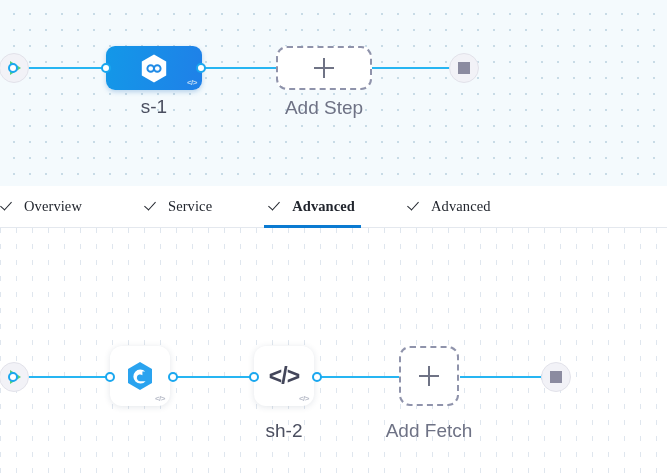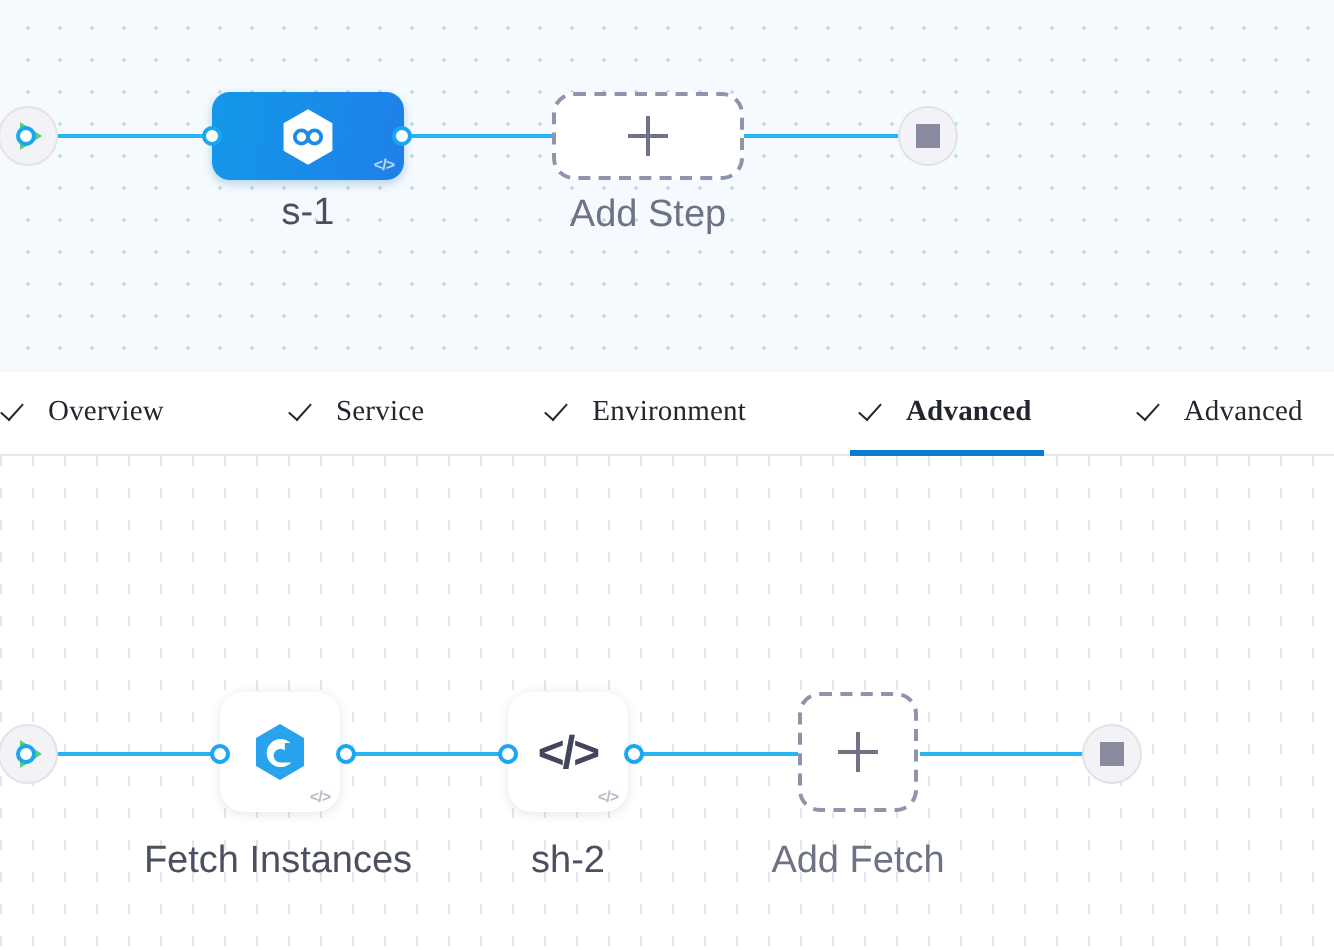--- a/index.html
+++ b/index.html
@@ -261,24 +261,20 @@
     <div class="tab" style="margin-left:0px;">
       <span class="tab-check"></span>
       <span class="tab-label">Overview</span>
     </div>
 
     <div class="tab" style="margin-left:60px;">
       <span class="tab-check"></span>
       <span class="tab-label">Service</span>
     </div>
 
-    <div class="tab" style="margin-left:58px;">
-      <span class="tab-check"></span>
-      <span class="tab-label">Environment</span>
-    </div>
 
     <div class="tab active" style="margin-left:54px;">
       <span class="tab-check"></span>
       <span class="tab-label">Advanced</span>
     </div>
 
     <div class="tab" style="margin-left:50px;">
       <span class="tab-check"></span>
       <span class="tab-label">Advanced</span>
     </div>
@@ -299,21 +295,20 @@
 
     <div class="step-node" style="left:110px; top:118px;">
       <svg width="28" height="30" viewBox="0 0 28 30">
         <polygon points="14,1 26,8 26,22 14,29 2,22 2,8" fill="#2aa3ef"></polygon>
         <path d="M19.2,10.5 A7,7 0 1 0 19.6,20.2 L14.6,20.2 A3.4,3.4 0 1 1 16.4,14.2 L16.4,10.5 Z" fill="#ffffff"></path>
       </svg>
       <span class="code-badge dark">&lt;/&gt;</span>
     </div>
     <div class="port" style="left:105px; top:144px;"></div>
     <div class="port" style="left:168px; top:144px;"></div>
-    <div class="caption" style="left:139px; top:192px;">Fetch Instances</div>
 
     <div class="step-node" style="left:254px; top:118px;">
       <span class="code-glyph">&lt;/&gt;</span>
       <span class="code-badge dark">&lt;/&gt;</span>
     </div>
 
     <div class="port" style="left:249px; top:144px;"></div>
     <div class="port" style="left:312px; top:144px;"></div>
     <div class="caption" style="left:284px; top:192px;">sh-2</div>
 

